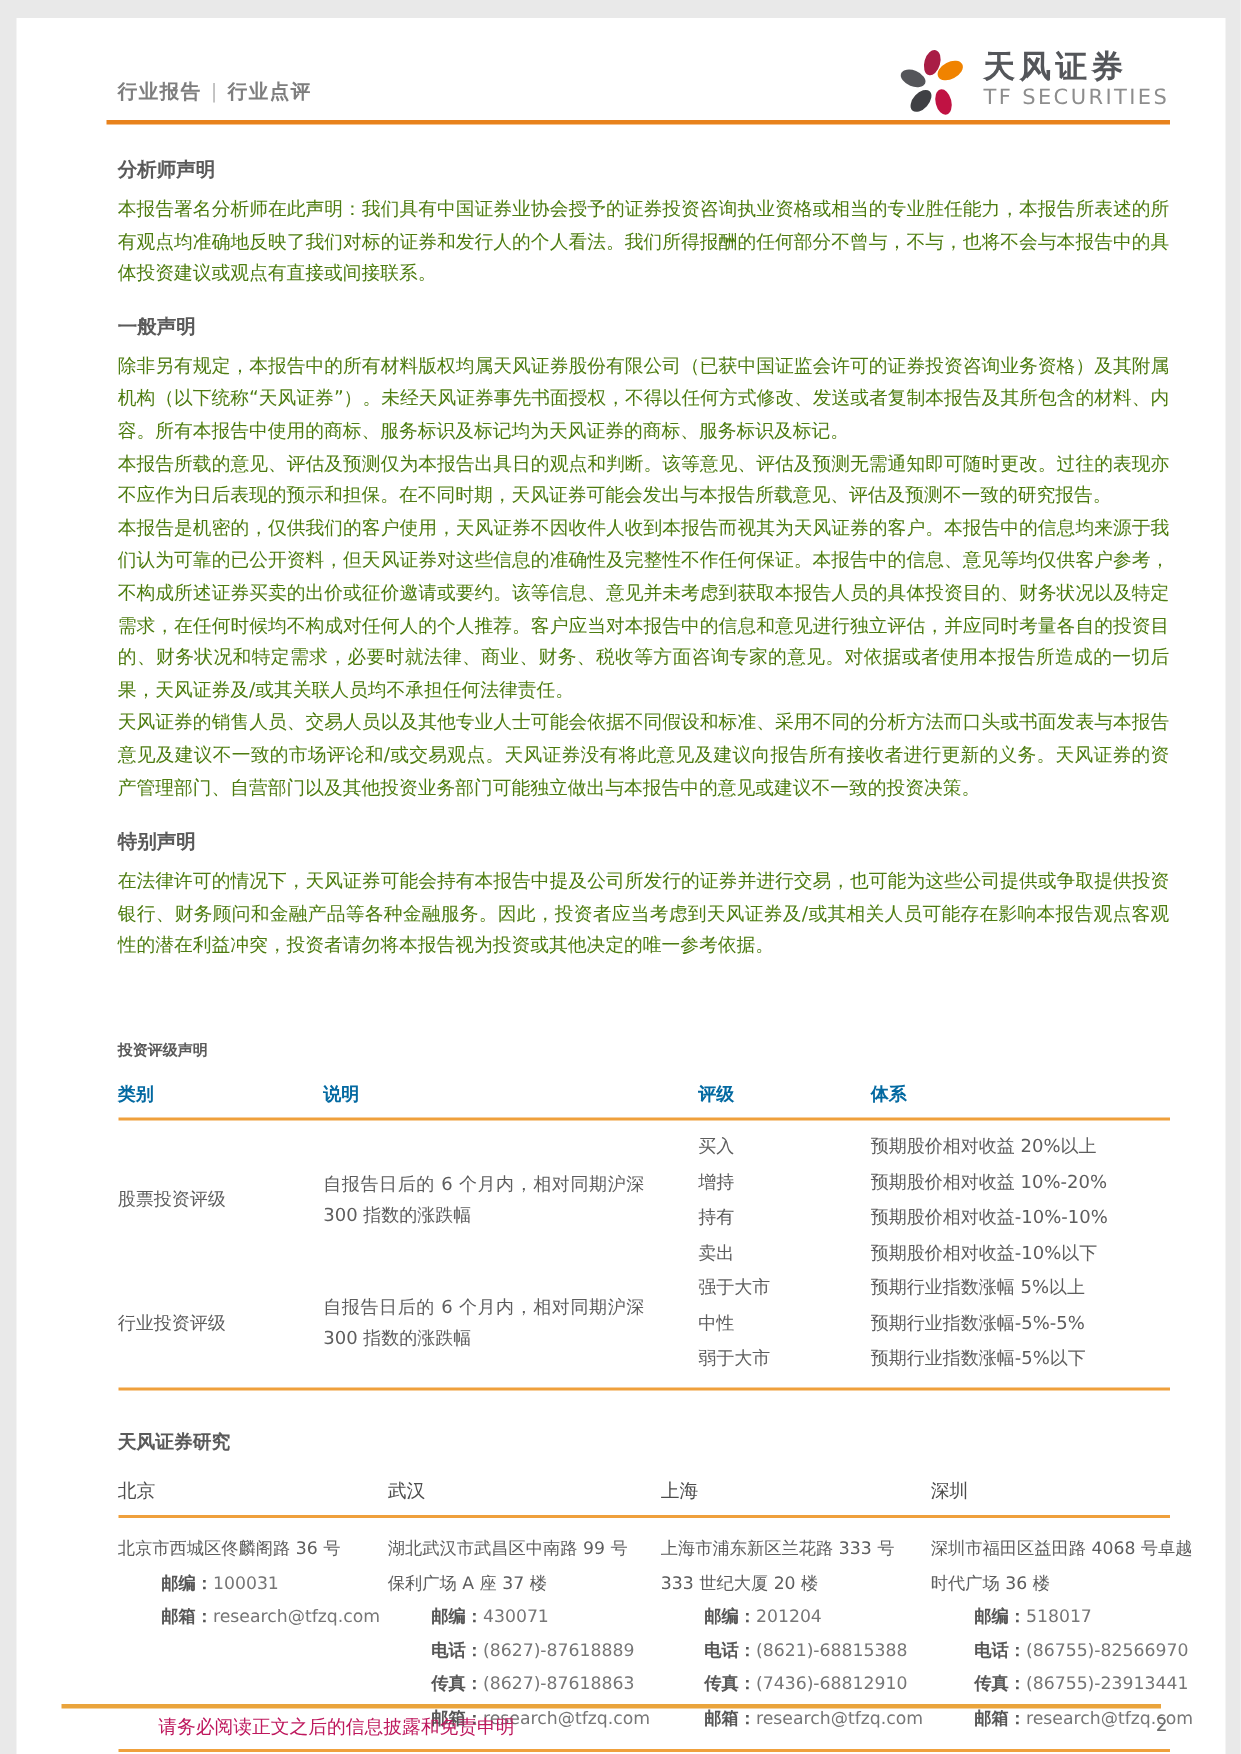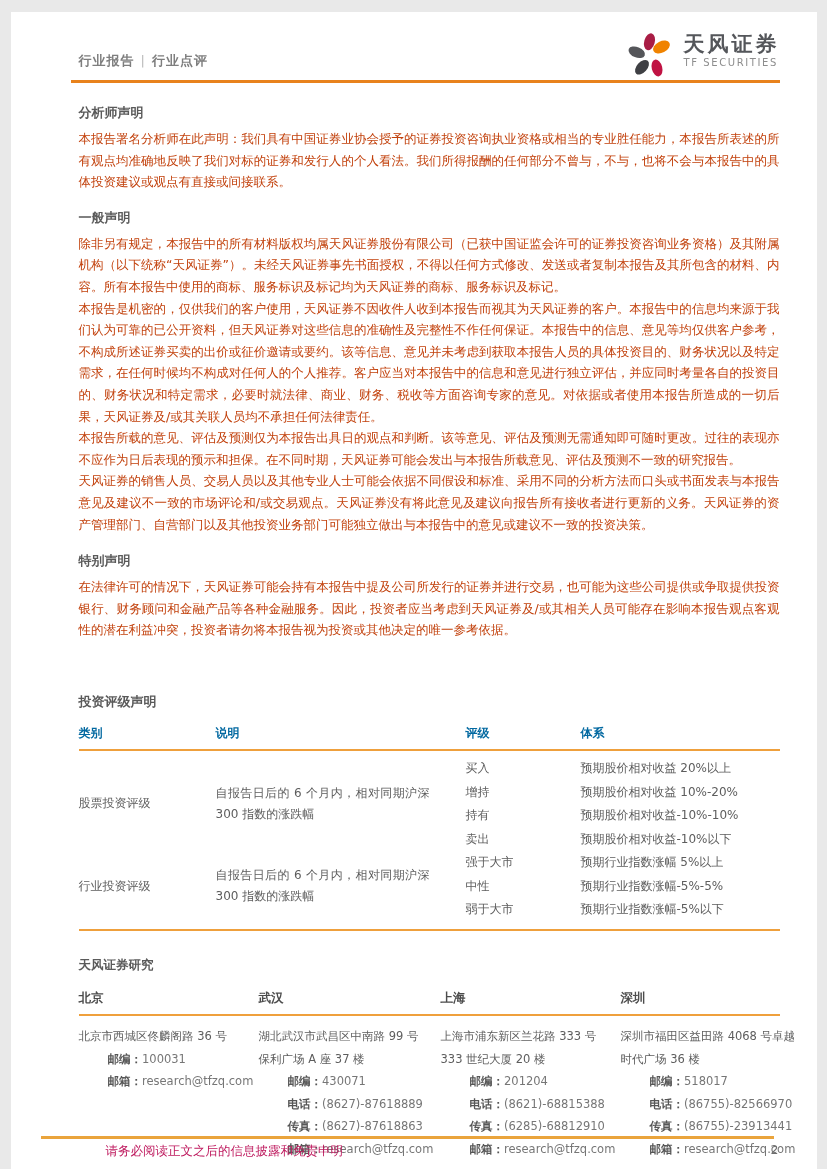--- a/index.html
+++ b/index.html
@@ -14,31 +14,31 @@
   
   .hdr-left{
     position:absolute;left:68px;top:40px;
     font-size:13px;font-weight:bold;color:#7e7e7e;letter-spacing:1px;
   }
   .hdr-left .sep{color:#b8b8b8;padding:0 6px;font-weight:normal;}
   .logo{position:absolute;right:37px;top:20px;display:flex;}
   .logo svg{width:50px;height:48px;}
   .logo-txt{margin-left:8px;}
   .logo-name{font-size:21px;font-weight:bold;color:#54565a;letter-spacing:3px;line-height:24px;}
-  .logo-sub{font-size:10px;color:#8d8d8d;letter-spacing:1.6px;margin-top:1px;}
+  .logo-sub{font-size:14px;color:#8d8d8d;letter-spacing:1.6px;margin-top:1px;}
   .top-rule{position:absolute;left:60px;right:37px;top:68px;height:3px;background:#e8821c;}
 
   
   .sec-h{font-size:13px;font-weight:bold;color:#5a5a5a;margin:0 0 6px 0;}
-  .para{font-size:12.5px;line-height:21.6px;text-align:justify;color:#c2410c;margin:0;}
+  .para{font-size:12.5px;line-height:21.6px;text-align:justify;color:#4d7c0f;margin:0;}
   .sec{margin:0;}
 
   
   .rt{margin-top:0;}
-  .rt-title{font-size:13px;font-weight:bold;color:#5a5a5a;margin-bottom:14px;}
+  .rt-title{font-size:10px;font-weight:bold;color:#5a5a5a;margin-bottom:14px;}
   .rt-head{
     display:grid;grid-template-columns:137px 250px 115px 1fr;
     font-size:12px;font-weight:bold;color:#0369a1;
     padding-bottom:7px;border-bottom:2.5px solid #efa03c;
   }
   .rt-body{
     display:grid;grid-template-columns:137px 250px 115px 1fr;
     grid-auto-rows:23.5px;align-items:center;
     font-size:12px;color:#5d5d5d;
     padding:6px 0 8px 0;border-bottom:2.5px solid #efa03c;
@@ -46,21 +46,21 @@
   .rt-cat{align-self:center;}
   .rt-desc{align-self:center;line-height:21px;padding-right:36px;text-align:justify;}
   .span4{grid-row:span 4;}
   .span3{grid-row:span 3;}
   .c1{grid-column:1;} .c2{grid-column:2;} .c3{grid-column:3;} .c4{grid-column:4;}
 
   
   .res-title{font-size:12.5px;font-weight:bold;color:#5a5a5a;margin:26px 0 16px 0;}
   .off-head{
     display:grid;grid-template-columns:180px 182px 180px 1fr;
-    font-size:12.5px;font-weight:bold;color:#4c4c4c;
+    font-size:12.5px;font-weight:normal;color:#4c4c4c;
     padding-bottom:7px;border-bottom:2.5px solid #efa03c;
   }
   .off-body{
     display:grid;grid-template-columns:180px 182px 180px 1fr;
     padding:9px 0 10px 0;border-bottom:2.5px solid #efa03c;
     font-size:11.5px;color:#6a6a6a;
   }
   .off-col{padding-right:14px;}
   .off-addr{line-height:22.5px;color:#5d5d5d;}
   .off-line{line-height:22.5px;white-space:nowrap;padding-left:29px;}
@@ -100,22 +100,22 @@
     <div style="height:92px;"></div>
 
     <div class="sec">
       <div class="sec-h">分析师声明</div>
       <p class="para">本报告署名分析师在此声明：我们具有中国证券业协会授予的证券投资咨询执业资格或相当的专业胜任能力，本报告所表述的所有观点均准确地反映了我们对标的证券和发行人的个人看法。我们所得报酬的任何部分不曾与，不与，也将不会与本报告中的具体投资建议或观点有直接或间接联系。</p>
     </div>
 
     <div class="sec" style="margin-top:16px;">
       <div class="sec-h">一般声明</div>
       <p class="para">除非另有规定，本报告中的所有材料版权均属天风证券股份有限公司（已获中国证监会许可的证券投资咨询业务资格）及其附属机构（以下统称“天风证券”）。未经天风证券事先书面授权，不得以任何方式修改、发送或者复制本报告及其所包含的材料、内容。所有本报告中使用的商标、服务标识及标记均为天风证券的商标、服务标识及标记。</p>
+      <p class="para">本报告所载的意见、评估及预测仅为本报告出具日的观点和判断。该等意见、评估及预测无需通知即可随时更改。过往的表现亦不应作为日后表现的预示和担保。在不同时期，天风证券可能会发出与本报告所载意见、评估及预测不一致的研究报告。</p>
       <p class="para">本报告是机密的，仅供我们的客户使用，天风证券不因收件人收到本报告而视其为天风证券的客户。本报告中的信息均来源于我们认为可靠的已公开资料，但天风证券对这些信息的准确性及完整性不作任何保证。本报告中的信息、意见等均仅供客户参考，不构成所述证券买卖的出价或征价邀请或要约。该等信息、意见并未考虑到获取本报告人员的具体投资目的、财务状况以及特定需求，在任何时候均不构成对任何人的个人推荐。客户应当对本报告中的信息和意见进行独立评估，并应同时考量各自的投资目的、财务状况和特定需求，必要时就法律、商业、财务、税收等方面咨询专家的意见。对依据或者使用本报告所造成的一切后果，天风证券及/或其关联人员均不承担任何法律责任。</p>
-      <p class="para">本报告所载的意见、评估及预测仅为本报告出具日的观点和判断。该等意见、评估及预测无需通知即可随时更改。过往的表现亦不应作为日后表现的预示和担保。在不同时期，天风证券可能会发出与本报告所载意见、评估及预测不一致的研究报告。</p>
       <p class="para">天风证券的销售人员、交易人员以及其他专业人士可能会依据不同假设和标准、采用不同的分析方法而口头或书面发表与本报告意见及建议不一致的市场评论和/或交易观点。天风证券没有将此意见及建议向报告所有接收者进行更新的义务。天风证券的资产管理部门、自营部门以及其他投资业务部门可能独立做出与本报告中的意见或建议不一致的投资决策。</p>
     </div>
 
     <div class="sec" style="margin-top:17px;">
       <div class="sec-h">特别声明</div>
       <p class="para">在法律许可的情况下，天风证券可能会持有本报告中提及公司所发行的证券并进行交易，也可能为这些公司提供或争取提供投资银行、财务顾问和金融产品等各种金融服务。因此，投资者应当考虑到天风证券及/或其相关人员可能存在影响本报告观点客观性的潜在利益冲突，投资者请勿将本报告视为投资或其他决定的唯一参考依据。</p>
     </div>
 
     <div class="rt" style="margin-top:52px;">
       <div class="rt-title">投资评级声明</div>
@@ -172,21 +172,21 @@
           <div class="off-line"><span class="off-label">邮编：</span><span class="off-val">430071</span></div>
           <div class="off-line"><span class="off-label">电话：</span><span class="off-val">(8627)-87618889</span></div>
           <div class="off-line"><span class="off-label">传真：</span><span class="off-val">(8627)-87618863</span></div>
           <div class="off-line"><span class="off-label">邮箱：</span><span class="off-val">research@tfzq.com</span></div>
         </div>
 
         <div class="off-col">
           <div class="off-addr" style="white-space:normal;">上海市浦东新区兰花路 333 号 333 世纪大厦 20 楼</div>
           <div class="off-line"><span class="off-label">邮编：</span><span class="off-val">201204</span></div>
           <div class="off-line"><span class="off-label">电话：</span><span class="off-val">(8621)-68815388</span></div>
-          <div class="off-line"><span class="off-label">传真：</span><span class="off-val">(6285)-68812910</span></div>
+          <div class="off-line"><span class="off-label">传真：</span><span class="off-val">(7436)-68812910</span></div>
           <div class="off-line"><span class="off-label">邮箱：</span><span class="off-val">research@tfzq.com</span></div>
         </div>
 
         <div class="off-col">
           <div class="off-addr" style="white-space:normal;">深圳市福田区益田路 4068 号卓越时代广场 36 楼</div>
           <div class="off-line"><span class="off-label">邮编：</span><span class="off-val">518017</span></div>
           <div class="off-line"><span class="off-label">电话：</span><span class="off-val">(86755)-82566970</span></div>
           <div class="off-line"><span class="off-label">传真：</span><span class="off-val">(86755)-23913441</span></div>
           <div class="off-line"><span class="off-label">邮箱：</span><span class="off-val">research@tfzq.com</span></div>
         </div>

